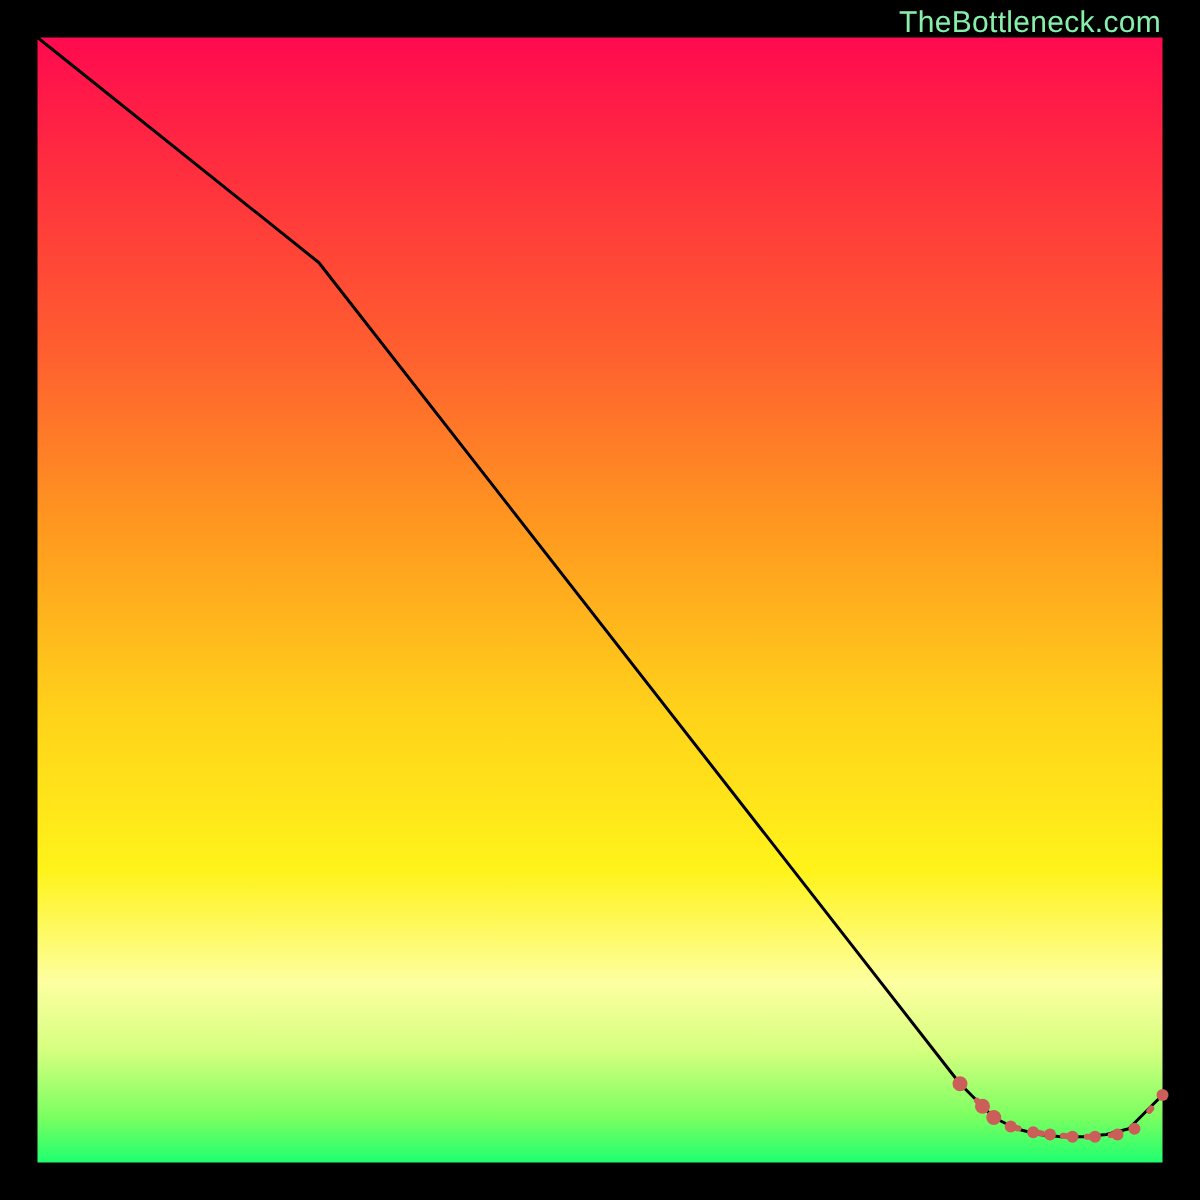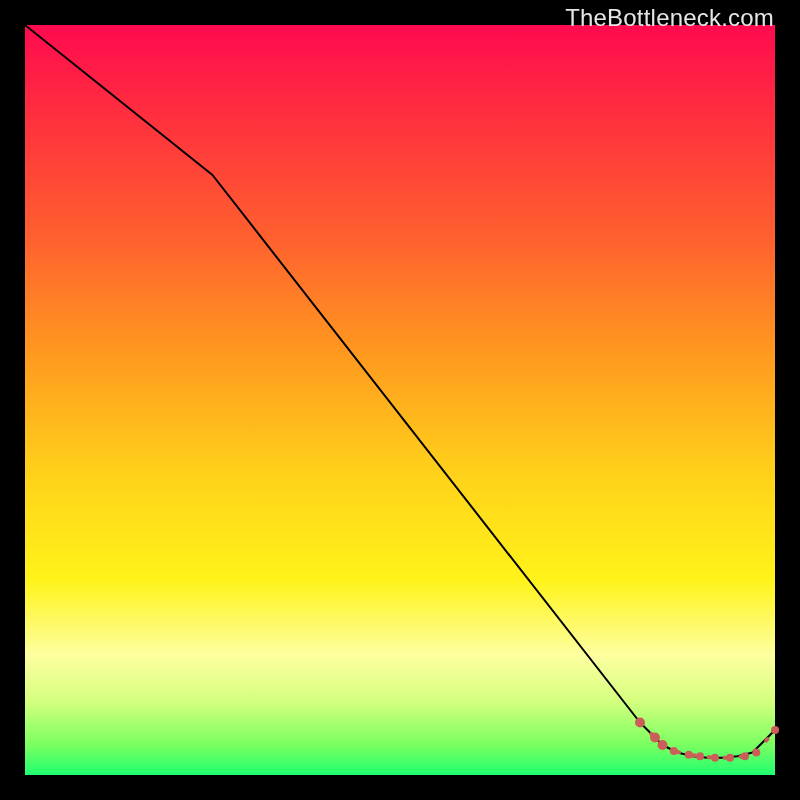--- a/index.html
+++ b/index.html
@@ -34,22 +34,22 @@
       #fdffa0 84%,
       #d6ff80 90%,
       #7aff60 96%,
       #1fff70 100%
     );
   }
   .attribution {
     position: absolute;
     top: 4px;
     right: 26px;
-    color: #e5e5e5;
-    font-size: 24px;
+    color: #86efac;
+    font-size: 20px;
     font-weight: 500;
     letter-spacing: 0.2px;
   }
   svg.overlay {
     position: absolute;
     left: 25px;
     top: 25px;
     width: 750px;
     height: 750px;
     overflow: visible;

